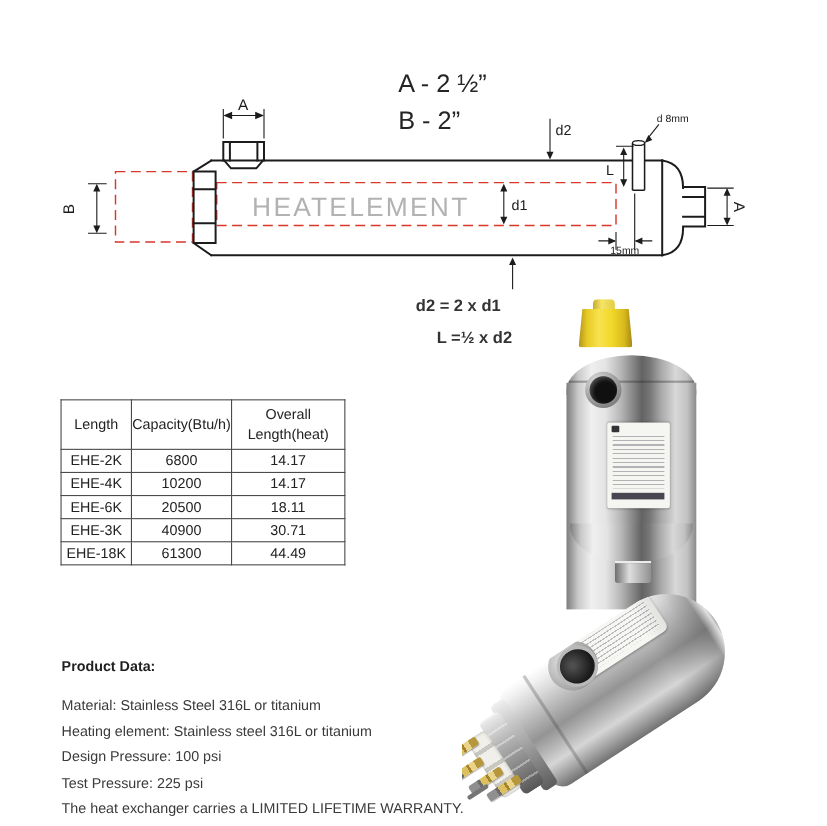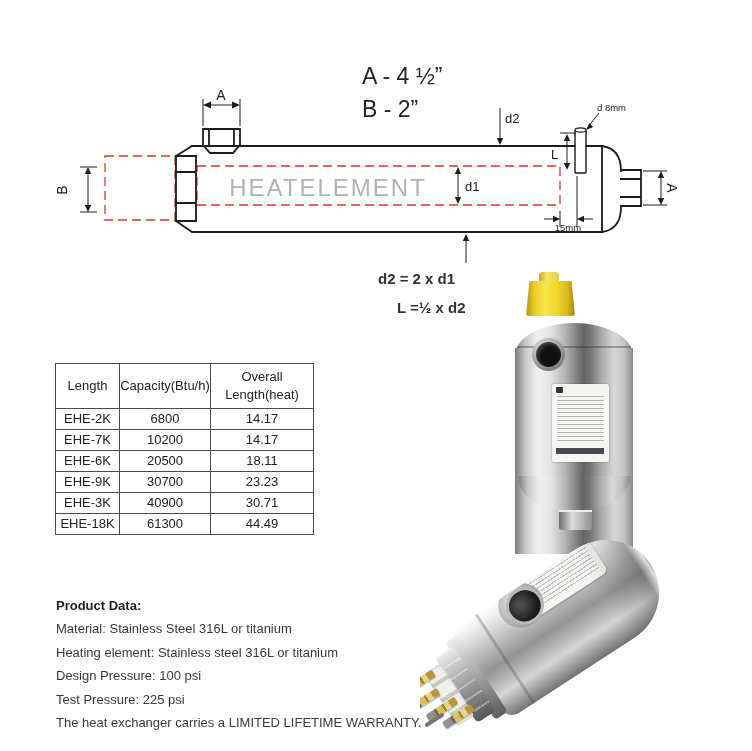--- a/index.html
+++ b/index.html
@@ -20,21 +20,21 @@
   .spec-table td,.spec-table th{border:1px solid #4a4a4a;font-size:13px;font-weight:400;color:#222;
       text-align:center;vertical-align:middle;padding:0;line-height:1.35;}
   .spec-table th{height:44px;}
   .spec-table td{height:20px;}
   .col-model{width:64px;}
   .col-cap{width:91px;}
   .col-len{width:103px;}
 
   
   .pdata{position:absolute;left:56px;top:598px;width:420px;font-size:13px;color:#3a3a3a;}
-  .pdata .pd-title{font-weight:700;color:#1f1f1f;margin-bottom:8px;}
+  .pdata .pd-title{font-weight:700;color:#1f1f1f;margin-bottom:20px;}
   .pdata .pd-line{margin-bottom:8.6px;}
 
   
   .metalV{background:linear-gradient(90deg,#7c7c7c 0%,#c9c9c9 9%,#efefef 19%,#e4e4e4 30%,
       #b6b6b6 42%,#8d8d8d 50%,#636363 58%,#757575 64%,#a9a9a9 73%,#d8d8d8 84%,#c2c2c2 93%,#8a8a8a 100%);}
 
   
   .photo1{position:absolute;left:505px;top:268px;width:160px;height:280px;}
   .photo1 *{position:absolute;}
   .p1-nub{left:34px;top:4px;width:20px;height:12px;border-radius:4px 4px 2px 2px;
@@ -168,21 +168,21 @@
     <text class="dlbl-big" x="221" y="100" text-anchor="middle">A</text>
     <text class="dlbl-big" transform="translate(62,190) rotate(-90)" x="0" y="5" text-anchor="middle">B</text>
     <text class="dlbl-big" transform="translate(672,188) rotate(90)" x="0" y="5" text-anchor="middle">A</text>
     <text class="dlbl" x="505" y="123">d2</text>
     <text class="dlbl" x="465" y="191">d1</text>
     <text class="dlbl" x="551" y="159">L</text>
     <text class="dsm" x="597" y="111">d 8mm</text>
     <text class="dsm" x="568" y="231" text-anchor="middle">15mm</text>
   </svg>
 
-  <div class="legend" style="left:362px;top:63px;">A - 4 ½”</div>
+  <div class="legend" style="left:362px;top:63px;">A - 2 ½”</div>
   <div class="legend" style="left:362px;top:96px;">B - 2”</div>
   <div class="formula" style="left:378px;top:270px;">d2 = 2 x d1</div>
   <div class="formula" style="left:397px;top:299px;">L =½ x d2</div>
 
   <table class="spec-table">
     <colgroup>
         <col class="col-model">
         <col class="col-cap">
         <col class="col-len">
       </colgroup>
@@ -194,33 +194,28 @@
         <div>Overall</div>
         <div>Length(heat)</div>
       </th>
     </tr>
     <tr>
       <td>EHE-2K</td>
       <td>6800</td>
       <td>14.17</td>
     </tr>
     <tr>
-      <td>EHE-7K</td>
+      <td>EHE-4K</td>
       <td>10200</td>
       <td>14.17</td>
     </tr>
     <tr>
       <td>EHE-6K</td>
       <td>20500</td>
       <td>18.11</td>
-    </tr>
-    <tr>
-      <td>EHE-9K</td>
-      <td>30700</td>
-      <td>23.23</td>
     </tr>
     <tr>
       <td>EHE-3K</td>
       <td>40900</td>
       <td>30.71</td>
     </tr>
     <tr>
       <td>EHE-18K</td>
       <td>61300</td>
       <td>44.49</td>

